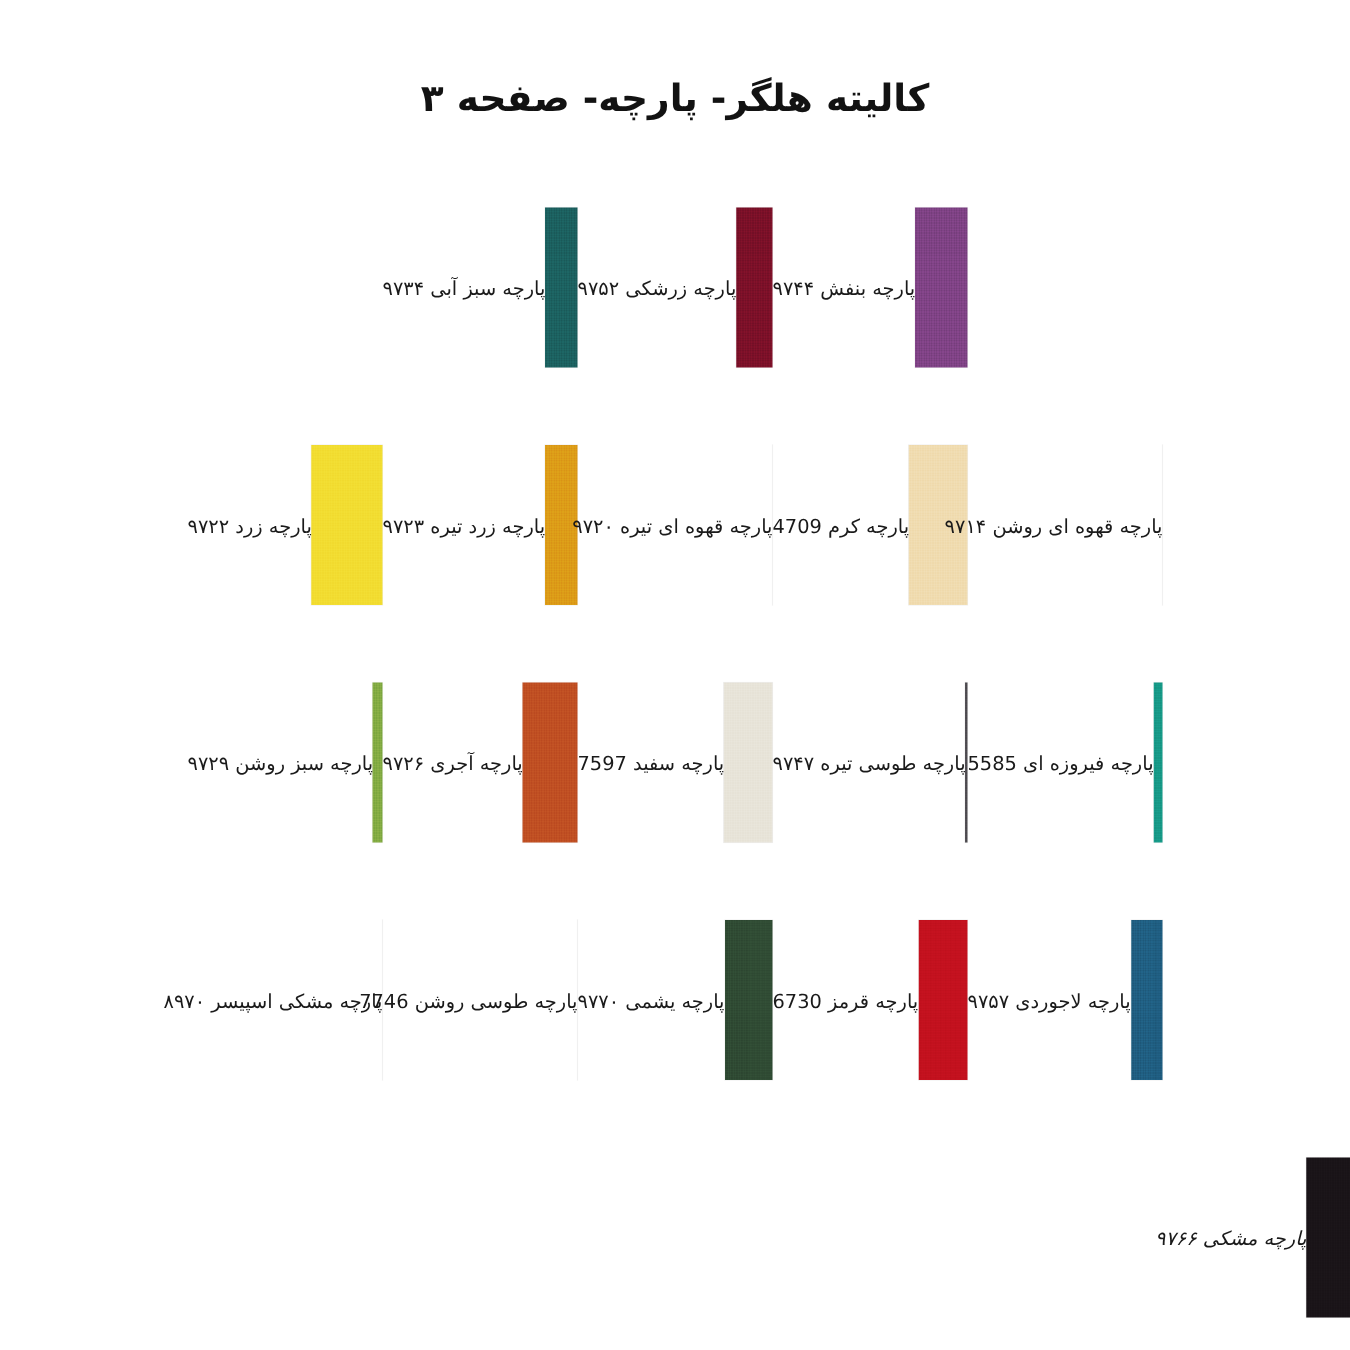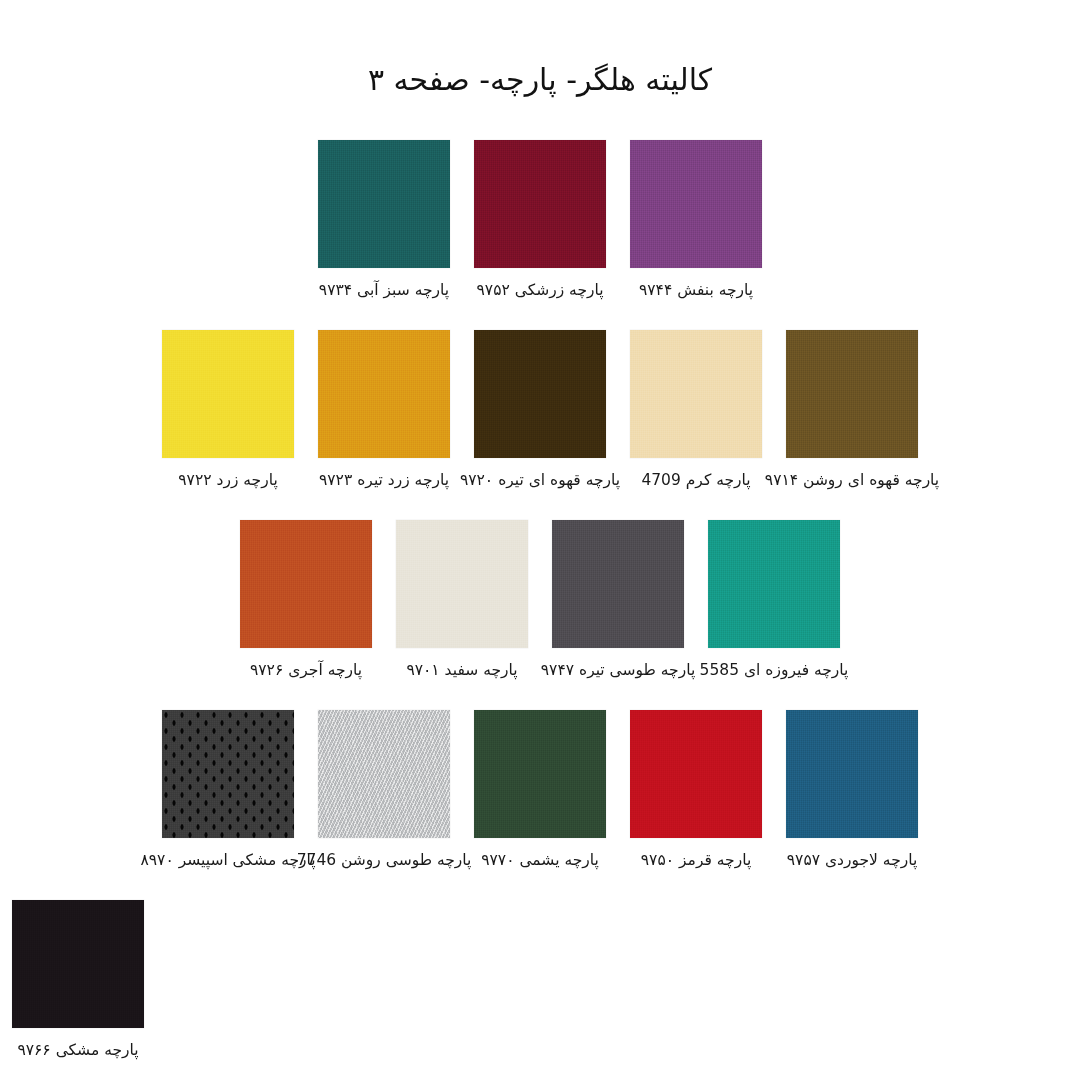--- a/index.html
+++ b/index.html
@@ -23,21 +23,21 @@
     box-sizing: border-box;
   }
 
   .page-title {
     position: absolute;
     top: 62px;
     left: 0;
     width: 1080px;
     text-align: center;
     font-size: 30px;
-    font-weight: normal;
+    font-weight: bold;
     color: #121212;
     direction: rtl;
     letter-spacing: 0px;
     white-space: nowrap;
   }
 
   .grid {
     position: absolute;
     top: 130px;
     left: 0;
@@ -52,21 +52,21 @@
     flex-direction: row-reverse;
     justify-content: center;
     align-items: flex-start;
   }
 
   .swatch-cell {
     position: relative;
     width: 156px;
     height: 190px;
     display: flex;
-    flex-direction: column;
+    flex-direction: row;
     align-items: center;
   }
 
   .swatch-chip {
     width: 132px;
     height: 128px;
     margin-top: 10px;
     position: relative;
     overflow: hidden;
     box-shadow: 0 0 0 0.5px rgba(0,0,0,0.06);
@@ -129,21 +129,22 @@
     width: 176px;
     text-align: center;
     font-size: 15.5px;
     line-height: 1.25;
     color: #1a1a1a;
     direction: rtl;
     white-space: nowrap;
   }
 
   .swatch-row.single {
-    justify-content: flex-start;
+    justify-content: flex-end;
+    font-style: italic;
   }
 </style>
 </head>
 <body>
 
 <div class="page">
 
   <div class="page-title">کالیته هلگر- پارچه- صفحه ۳</div>
 
   <div class="grid">
@@ -178,26 +179,30 @@
           <div class="swatch-chip " title="پارچه کرم ۹۷۰۴" style="background-color: rgb(240, 220, 176);"></div>
           <div class="swatch-label">پارچه کرم 4709</div>
         </div>
         <div class="swatch-cell">
           <div class="swatch-chip " title="پارچه قهوه ای روشن ۹۷۱۴" style="background-color: rgb(107, 83, 36);"></div>
           <div class="swatch-label">پارچه قهوه ای روشن ۹۷۱۴</div>
         </div>
       </div>
       <div class="swatch-row">
         <div class="swatch-cell">
+          <div class="swatch-chip " title="پارچه سبز روشن ۹۷۲۹" style="background-color: rgb(130, 171, 66);"></div>
+          <div class="swatch-label">پارچه سبز روشن ۹۷۲۹</div>
+        </div>
+        <div class="swatch-cell">
           <div class="swatch-chip " title="پارچه آجری ۹۷۲۶" style="background-color: rgb(191, 78, 34);"></div>
           <div class="swatch-label">پارچه آجری ۹۷۲۶</div>
         </div>
         <div class="swatch-cell">
           <div class="swatch-chip " title="پارچه سفید ۹۷۰۱" style="background-color: rgb(232, 228, 217);"></div>
-          <div class="swatch-label">پارچه سفید ۹۷۰۱</div>
+          <div class="swatch-label">پارچه سفید 7597</div>
         </div>
         <div class="swatch-cell">
           <div class="swatch-chip " title="پارچه طوسی تیره ۹۷۴۷" style="background-color: rgb(79, 76, 81);"></div>
           <div class="swatch-label">پارچه طوسی تیره ۹۷۴۷</div>
         </div>
         <div class="swatch-cell">
           <div class="swatch-chip " title="پارچه فیروزه ای ۹۷۳۵" style="background-color: rgb(22, 154, 136);"></div>
           <div class="swatch-label">پارچه فیروزه ای 5585</div>
         </div>
       </div>
@@ -209,21 +214,21 @@
         <div class="swatch-cell">
           <div class="swatch-chip tex-heather" title="پارچه طوسی روشن ۹۷۴۶" style="background-color: rgb(200, 202, 203);"></div>
           <div class="swatch-label">پارچه طوسی روشن 7746</div>
         </div>
         <div class="swatch-cell">
           <div class="swatch-chip " title="پارچه یشمی ۹۷۷۰" style="background-color: rgb(47, 74, 51);"></div>
           <div class="swatch-label">پارچه یشمی ۹۷۷۰</div>
         </div>
         <div class="swatch-cell">
           <div class="swatch-chip " title="پارچه قرمز ۹۷۵۰" style="background-color: rgb(195, 17, 30);"></div>
-          <div class="swatch-label">پارچه قرمز ۹۷۵۰</div>
+          <div class="swatch-label">پارچه قرمز 6730</div>
         </div>
         <div class="swatch-cell">
           <div class="swatch-chip " title="پارچه لاجوردی ۹۷۵۷" style="background-color: rgb(31, 93, 128);"></div>
           <div class="swatch-label">پارچه لاجوردی ۹۷۵۷</div>
         </div>
       </div>
       <div class="swatch-row single">
         <div class="swatch-cell">
           <div class="swatch-chip " title="پارچه مشکی ۹۷۶۶" style="background-color: rgb(26, 20, 24);"></div>
           <div class="swatch-label">پارچه مشکی ۹۷۶۶</div>

